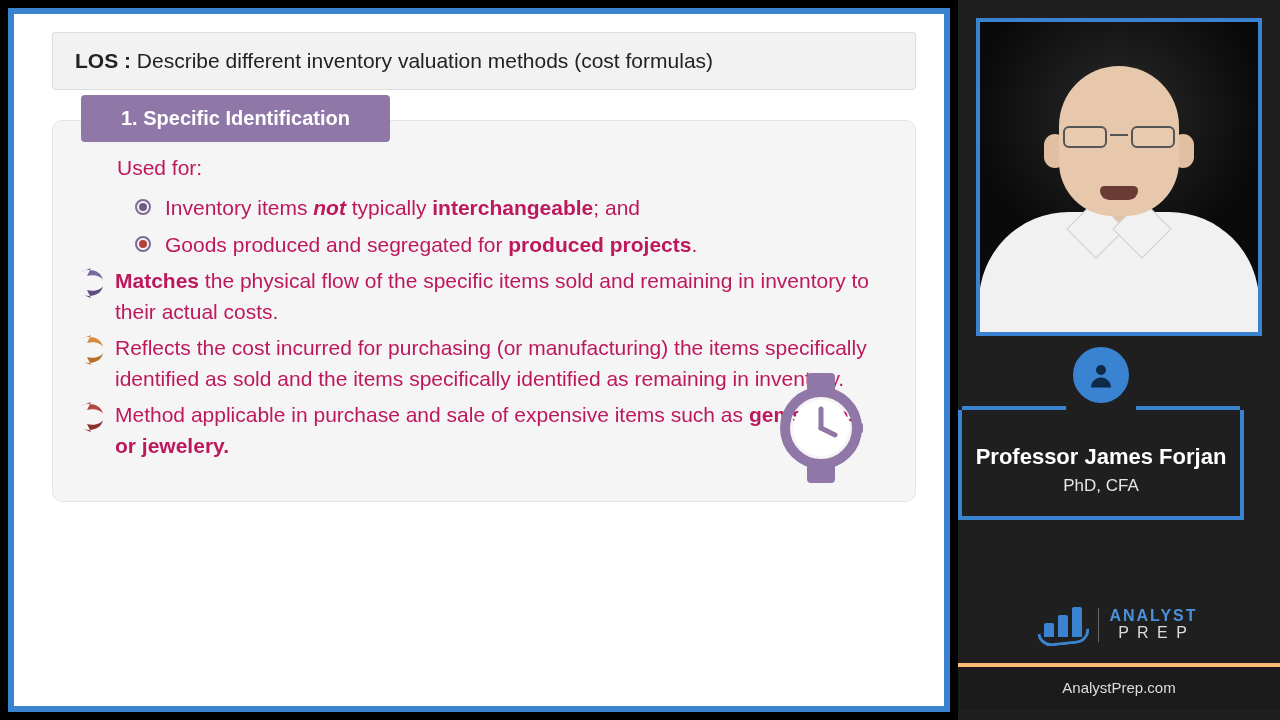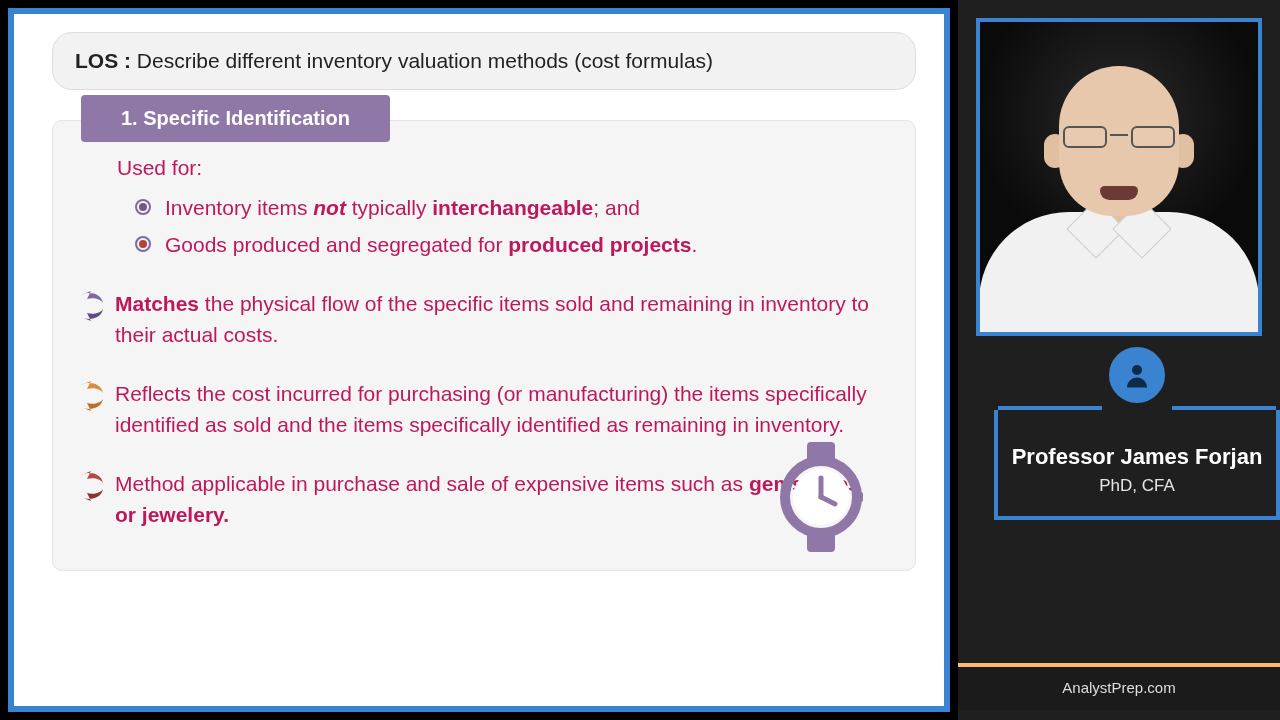--- a/index.html
+++ b/index.html
@@ -2,47 +2,47 @@
 <html><head>
 <meta charset="utf-8">
 <style>
   * { box-sizing: border-box; margin: 0; padding: 0; }
   html, body { width: 1280px; height: 720px; font-family: Arial, Helvetica, sans-serif; background: #000; overflow: hidden; }
   .frame { display: flex; width: 1280px; height: 720px; }
 
   
   .slide-outer { width: 958px; height: 720px; background: #000; padding: 8px; }
   .slide-border { width: 100%; height: 100%; border: 6px solid #3a83d0; background: #fff; padding: 18px 0 18px 0; position: relative; }
-  .los-box { margin: 0 28px 30px 38px; background: #f2f2f2; border: 1px solid #ddd; border-radius: 20px; padding: 16px 22px; font-size: 21px; color: #222; }
+  .los-box { margin: 0 28px 30px 38px; background: #f2f2f2; border: 1px solid #ddd; border-radius: 3px; padding: 16px 22px; font-size: 21px; color: #222; }
   .los-box .bold { font-weight: 700; }
 
   .content-box { margin: 0 28px 0 38px; background: #f5f5f6; border: 1px solid #e4e4e6; border-radius: 10px; padding: 26px 34px 40px 34px; position: relative; }
   .section-tag { position: absolute; top: -26px; left: 28px; background: #8f78a8; color: #fff; font-weight: 700; font-size: 20px; padding: 12px 40px; border-radius: 4px; }
 
   .body-text { color: #be185d; font-size: 21px; line-height: 1.45; }
   .used-for { margin: 6px 0 10px 30px; }
   .bullet-row { display: flex; align-items: flex-start; margin: 6px 0 6px 48px; }
   .radio { width: 16px; height: 16px; border: 2px solid #7e6a97; border-radius: 50%; margin-top: 6px; margin-right: 14px; flex-shrink: 0; display:flex; align-items:center; justify-content:center;}
   .radio .dot { width:8px; height:8px; border-radius:50%; }
   .dot-purple { background:#6e5c87; }
   .dot-red { background:#b5403c; }
 
-  .para { display:flex; align-items:flex-start; margin: 29px 0 0 0; }
+  .para { display:flex; align-items:flex-start; margin: 6px 0 0 0; }
   .arrow { width: 26px; height: 34px; margin-right: 10px; margin-left: -8px; flex-shrink:0; }
   .arrow svg { width:26px; height:34px; }
   .para-text { flex:1; }
 
   .bold { font-weight: 700; }
   .ital { font-style: italic; }
 
   .watch { position:absolute; right: 46px; bottom: 14px; }
   .watch svg { width: 96px; height: 110px; }
 
   
-  .sidebar { width: 322px; height: 720px; background: #1f1f1f; display:flex; flex-direction:column; align-items:flex-end; }
+  .sidebar { width: 322px; height: 720px; background: #1f1f1f; display:flex; flex-direction:column; align-items:flex-start; }
   .video-box { margin: 18px 18px 0 18px; width: 286px; height: 318px; border: 4px solid #3a83d0; background: #0a0a0a; display:flex; align-items:center; justify-content:center; overflow:hidden; }
   .person { width: 100%; height: 100%; position:relative; background: radial-gradient(circle at 50% 30%, #2a2a2a 0%, #0a0a0a 55%); }
   .head { position:absolute; top: 44px; left: 50%; transform:translateX(-50%); width: 120px; height: 150px; background: #e7c8ac; border-radius: 60px 60px 54px 54px; }
   .ears { position:absolute; top:112px; left:50%; transform:translateX(-50%); width:150px; height:36px; }
   .ear { position:absolute; width:22px; height:34px; background:#e1bfa1; border-radius:12px; }
   .ear.l { left:0; } .ear.r { right:0; }
   .glasses { position:absolute; top:108px; left:50%; transform:translateX(-50%); width:120px; height:14px; }
   .lens { position:absolute; width:44px; height:22px; border:2px solid #555; border-radius:6px; top:-4px; background:rgba(255,255,255,0.04);}
   .lens.l{left:4px;} .lens.r{right:4px;}
   .bridge{position:absolute; top:4px; left:50%; transform:translateX(-50%); width:18px; height:2px; background:#555;}
@@ -190,17 +190,29 @@
             <path d="M4 22c0-4.4 3.6-8 8-8s8 3.6 8 8z"></path>
           </svg>
       </div>
       <div class="card-border">
         <div class="prof-name">Professor James Forjan</div>
         <div class="prof-cred">PhD, CFA</div>
       </div>
     </div>
 
     <div class="logo-area">
+      <div class="logo">
+        <div class="logo-bars">
+          <div class="bar b1"></div>
+            <div class="bar b2"></div>
+            <div class="bar b3"></div>
+          <div class="swoosh"></div>
+        </div>
+        <div class="logo-text">
+          <div class="top">ANALYST</div>
+          <div>P R E P</div>
+        </div>
+      </div>
       <div class="site">AnalystPrep.com</div>
     </div>
   </div>
 
 </div>
 
 </body></html>

